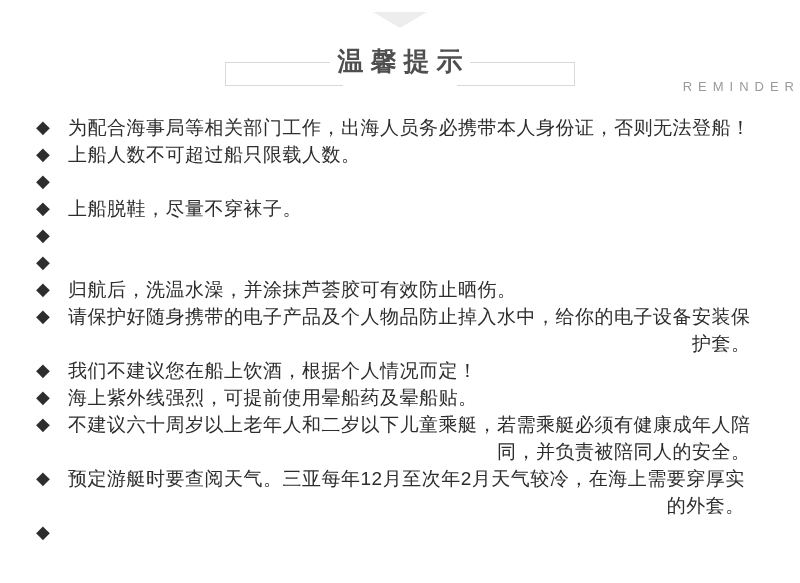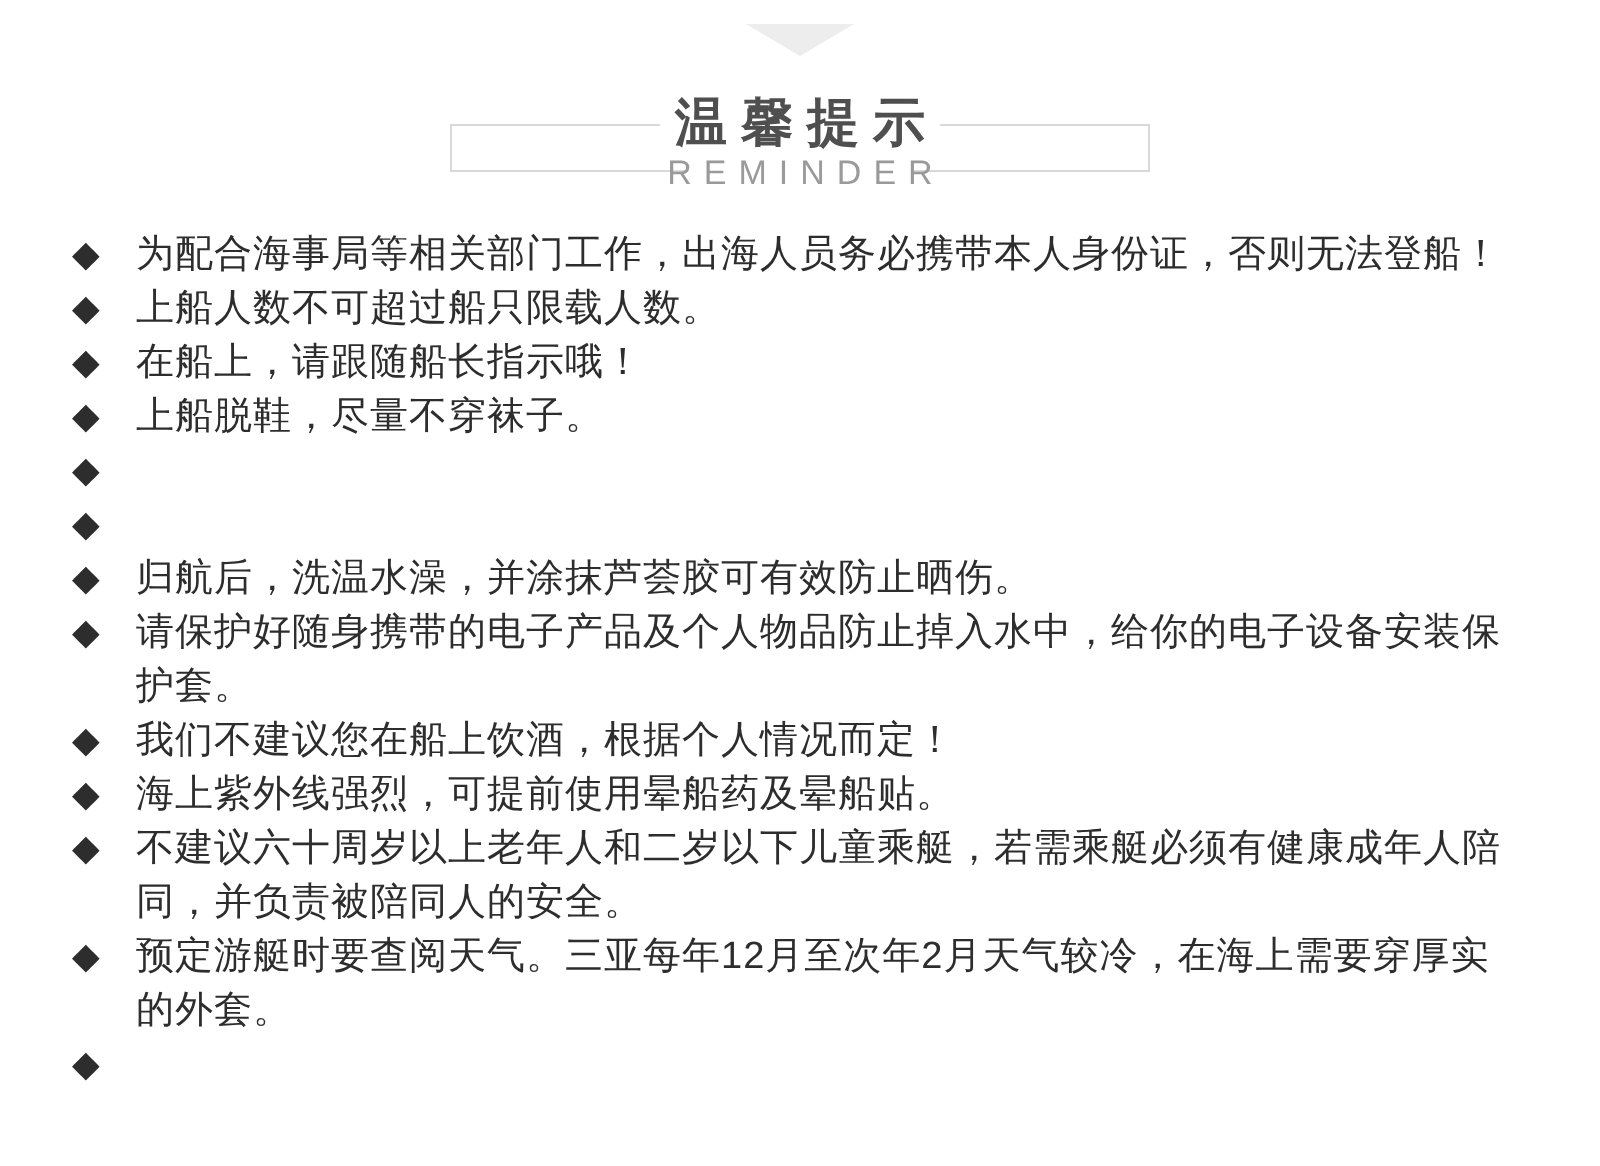--- a/index.html
+++ b/index.html
@@ -52,22 +52,22 @@
     color: #4f4f4f;
     letter-spacing: 7px;
     padding-left: 7px; 
     line-height: 30px;
   }
 
   .subtitle {
     position: absolute;
     top: 79px; left: 0;
     width: 100%;
-    text-align: center;
-    font-size: 17px;
+    text-align: right;
+    font-size: 13px;
     color: #9a9a9a;
     letter-spacing: 6px;
     padding-left: 6px;
     line-height: 15px;
   }
 
   
   .tips {
     position: absolute;
     top: 114px;
@@ -88,20 +88,21 @@
     width: 22px;
     margin-right: 10px;
     font-size: 18px;
     line-height: 27px;
     color: #2d2d2d;
     text-align: left;
   }
   .tip-text {
     white-space: pre-line;   
     letter-spacing: 0.5px;
+    text-align: right;
   }
 </style>
 </head>
 <body>
 
 <div class="page">
 
   <div class="triangle"></div>
 
   <div class="header">
@@ -121,21 +122,20 @@
     <li>
       <span class="bullet">◆</span>
       <span class="tip-text">为配合海事局等相关部门工作，出海人员务必携带本人身份证，否则无法登船！</span>
     </li>
     <li>
       <span class="bullet">◆</span>
       <span class="tip-text">上船人数不可超过船只限载人数。</span>
     </li>
     <li>
       <span class="bullet">◆</span>
-      <span class="tip-text">在船上，请跟随船长指示哦！</span>
     </li>
     <li>
       <span class="bullet">◆</span>
       <span class="tip-text">上船脱鞋，尽量不穿袜子。</span>
     </li>
     <li>
       <span class="bullet">◆</span>
     </li>
     <li>
       <span class="bullet">◆</span>

